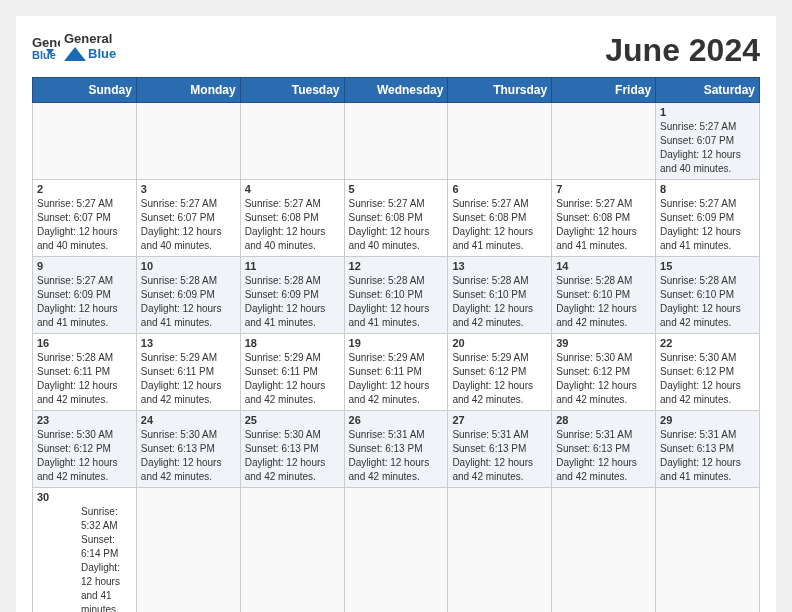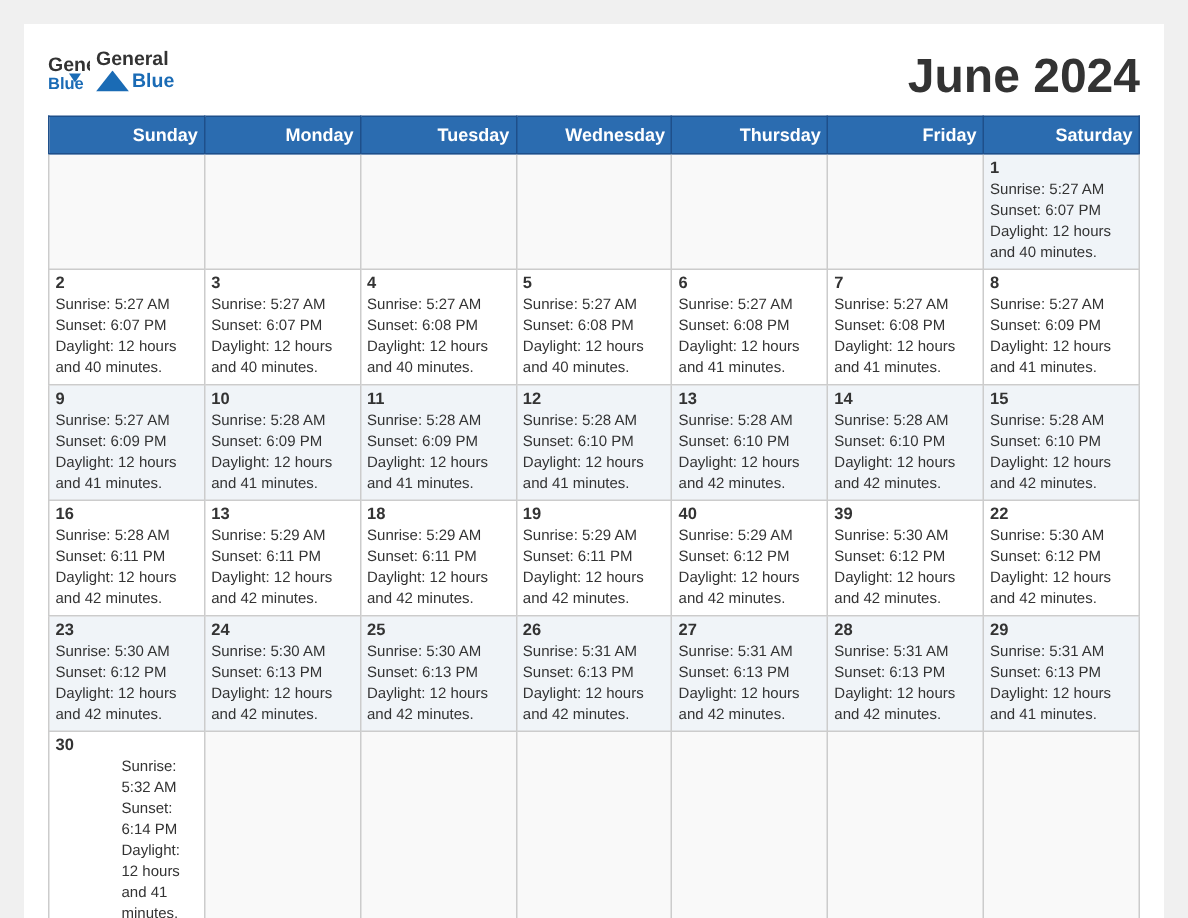--- a/index.html
+++ b/index.html
@@ -265,21 +265,21 @@
 and 42 minutes.</div>
           </td>
           <td>
             <span class="day-number">19</span>
             <div class="day-info" style="white-space: pre-line;">Sunrise: 5:29 AM
 Sunset: 6:11 PM
 Daylight: 12 hours
 and 42 minutes.</div>
           </td>
           <td>
-            <span class="day-number">40</span>
+            <span class="day-number">20</span>
             <div class="day-info" style="white-space: pre-line;">Sunrise: 5:29 AM
 Sunset: 6:12 PM
 Daylight: 12 hours
 and 42 minutes.</div>
           </td>
           <td>
             <span class="day-number">39</span>
             <div class="day-info" style="white-space: pre-line;">Sunrise: 5:30 AM
 Sunset: 6:12 PM
 Daylight: 12 hours

